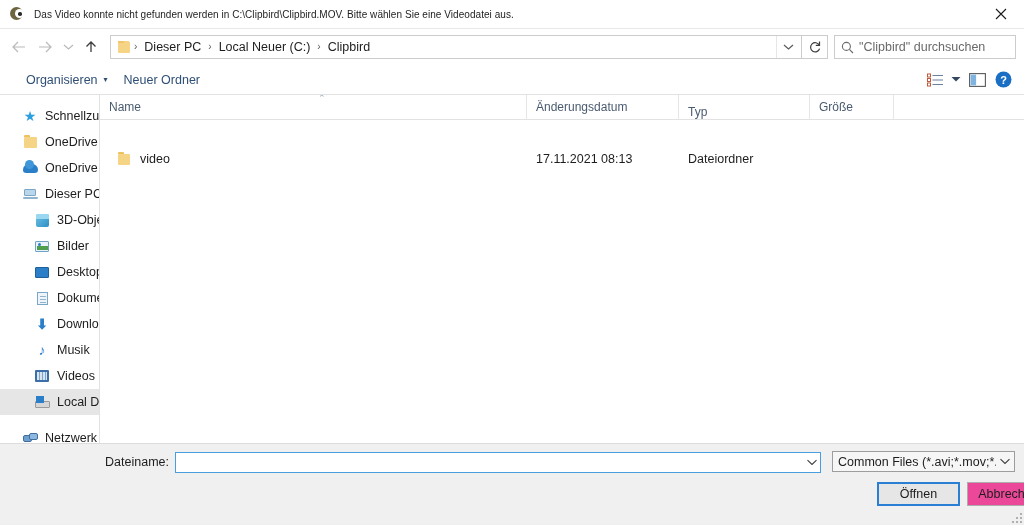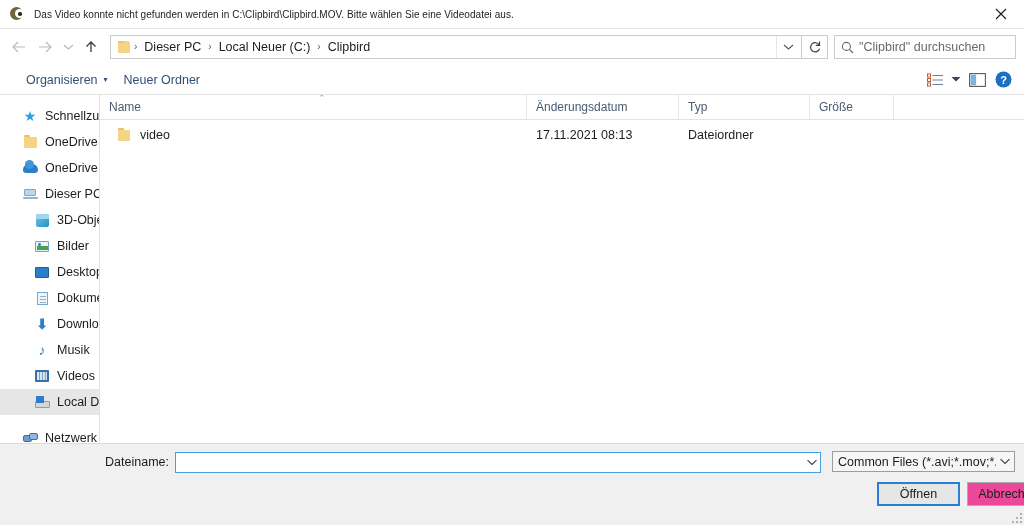--- a/index.html
+++ b/index.html
@@ -368,20 +368,21 @@
     background:#8fb8e0; border:1px solid #3f6f9f; border-radius:2px; box-sizing:border-box;
   }
 
   
   .filepane {
     flex: 1 1 auto;
     display: flex;
     flex-direction: column;
     min-width: 0;
     background: #ffffff;
+    gap: 24px;
   }
   .colheader {
     height: 24px;
     flex: 0 0 24px;
     display: flex;
     border-bottom: 1px solid #e2e2e2;
     position: relative;
     background: #ffffff;
   }
   .col {
@@ -392,21 +393,21 @@
     padding-left: 9px;
     box-sizing: border-box;
     border-right: 1px solid #e6e6e6;
     position: relative;
     cursor: default;
     white-space: nowrap;
     overflow: hidden;
   }
   .col-name { width: 427px; flex: 0 0 427px; }
   .col-date { width: 152px; flex: 0 0 152px; }
-  .col-type { width: 131px; flex: 0 0 131px; }
+  .col-type { width: 131px; flex: 0 0 131px; align-items: flex-end; }
   .col-size { width: 84px; flex: 0 0 84px; text-align: center; }
   .col-rest { flex: 1 1 auto; border-right: none; }
   .sort-caret {
     position: absolute;
     left: 218px;
     top: -1px;
     font-size: 9px;
     color: #9aa8ba;
     line-height: 8px;
   }

